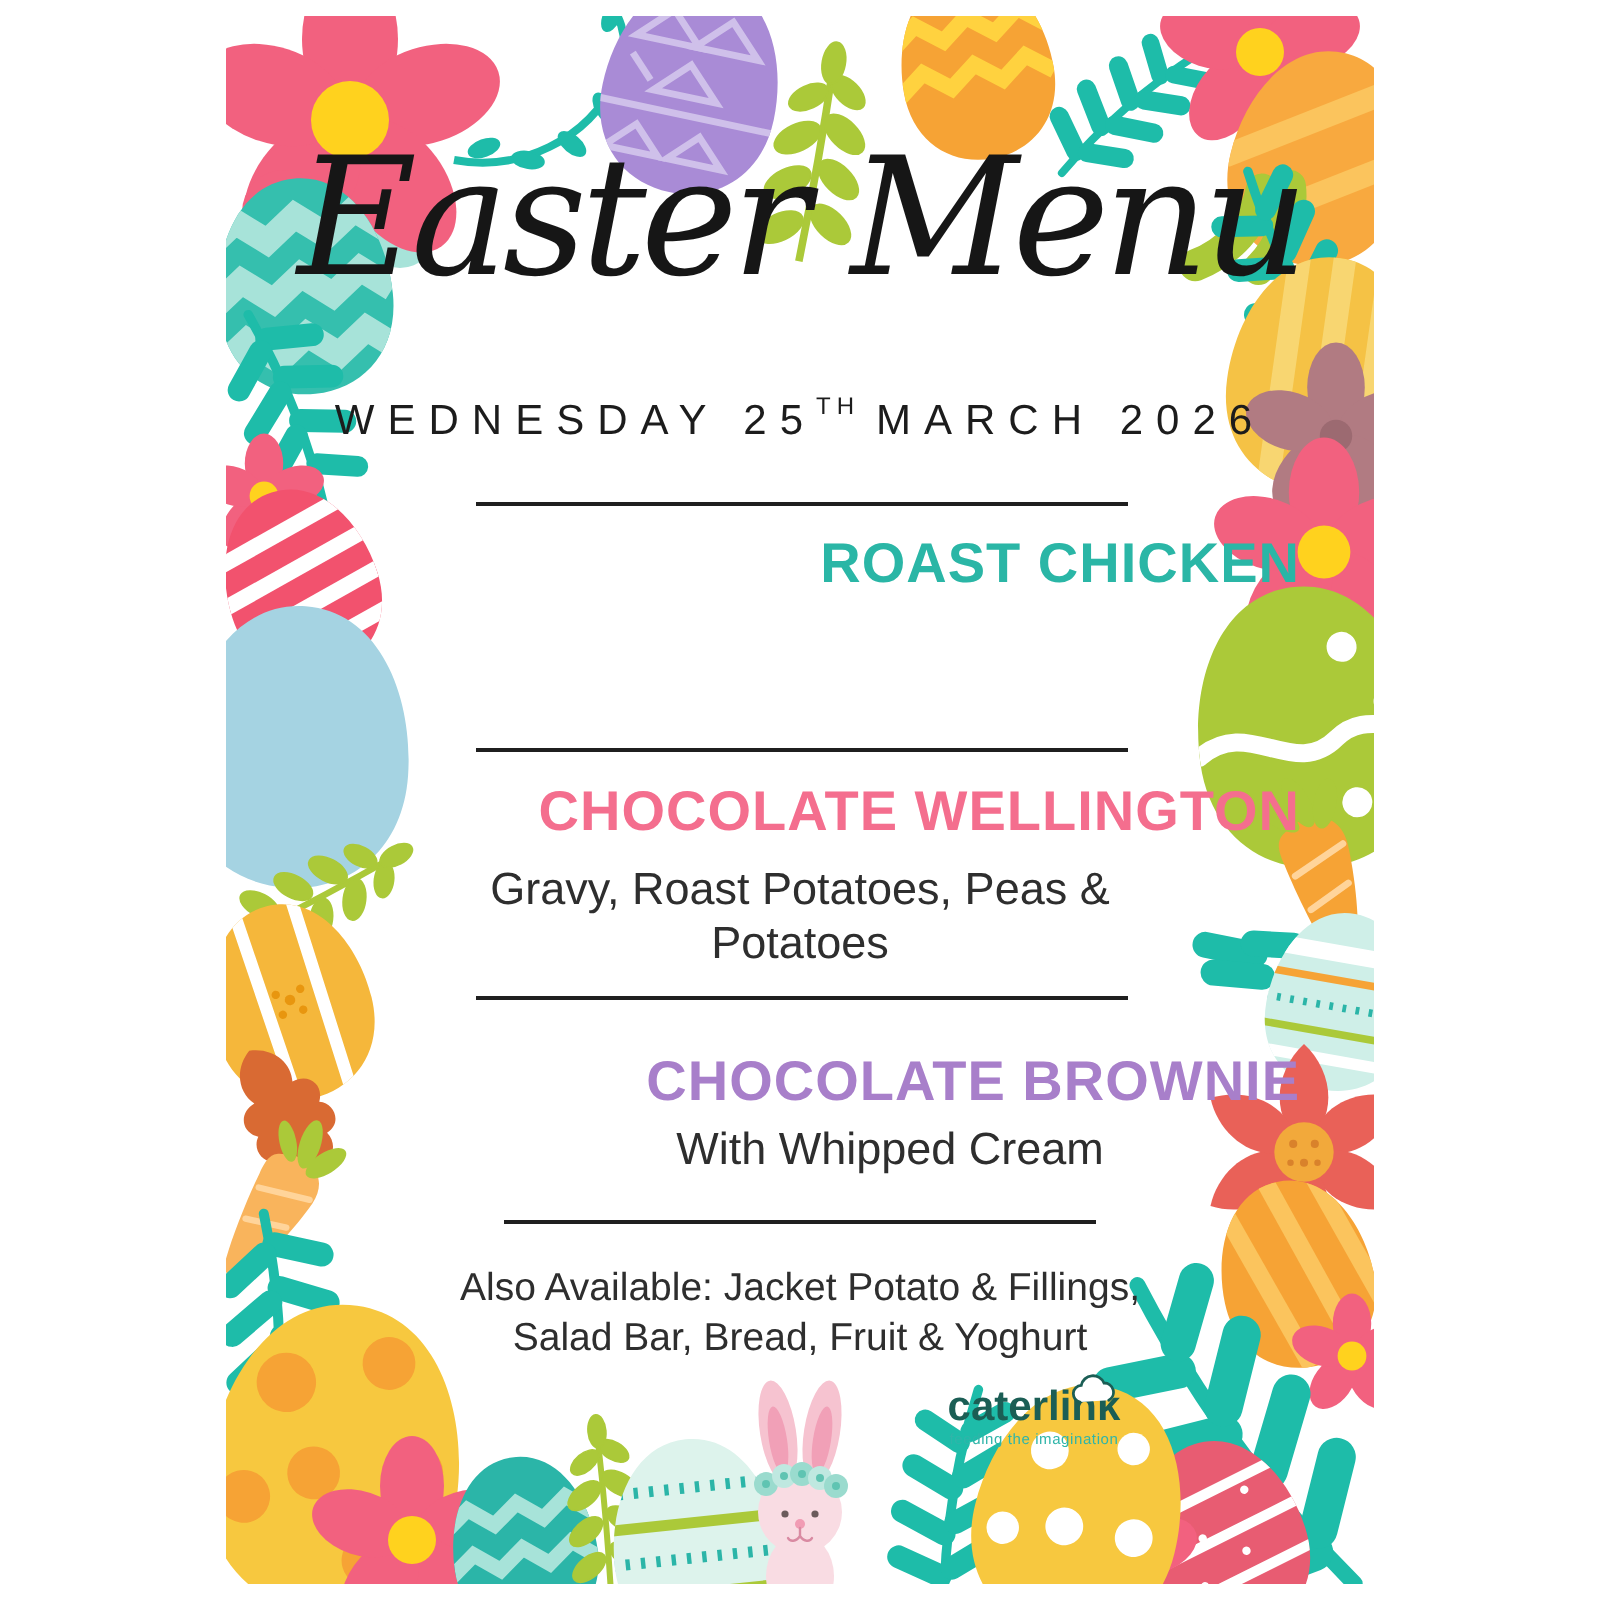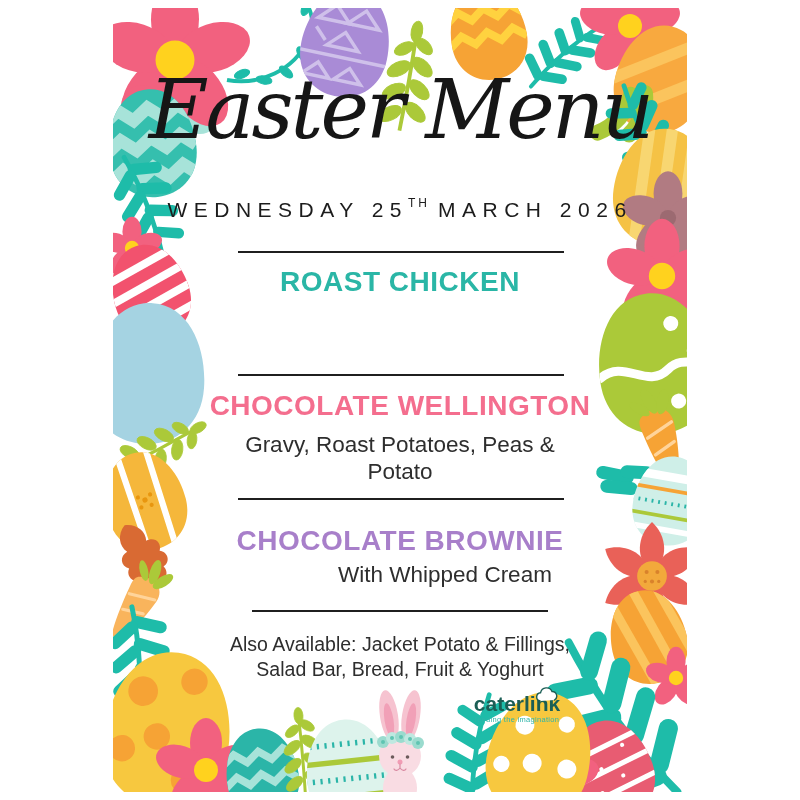--- a/index.html
+++ b/index.html
@@ -12,21 +12,21 @@
          font-size:82px;letter-spacing:-3px;color:#161616;white-space:nowrap;}
   .date{left:150px;top:198px;width:500px;text-align:center;font-size:21px;
         letter-spacing:6.5px;color:#1c1c1c;font-weight:500;white-space:nowrap;}
   .date sup{font-size:12px;letter-spacing:3px;position:relative;top:-2px;}
   .date .suffix{margin-left:8px;}
   .divider{position:absolute;height:2px;background:#1f1f1f;}
   #d1{left:238px;top:251px;width:326px;}
   #d2{left:238px;top:374px;width:326px;}
   #d3{left:238px;top:498px;width:326px;}
   #d4{left:252px;top:610px;width:296px;}
-  .course-name{left:150px;width:500px;text-align:center;font-weight:700;
+  .course-name{left:150px;width:500px;text-align:right;font-weight:700;
                font-size:28px;letter-spacing:0.5px;white-space:nowrap;}
   #cn0{top:266px;color:#2ab6a6;}
   #cn1{top:390px;color:#f46e8e;}
   #cn2{top:525px;color:#a87fca;}
   .course-desc{left:150px;width:500px;text-align:center;font-size:22.5px;
                color:#2e2e2e;line-height:27px;font-weight:400;}
   .course-desc div{white-space:nowrap;}
   #cd0{top:307px;}
   #cd1{top:431px;}
   #cd2{top:561px;margin-left:45px;}
@@ -398,21 +398,21 @@
 
 <div class="divider" id="d1"></div>
 
 <div class="abs course-name" id="cn0">ROAST CHICKEN</div>
 
 <div class="divider" id="d2"></div>
 
 <div class="abs course-name" id="cn1">CHOCOLATE WELLINGTON</div>
 <div class="abs course-desc" id="cd1">
   <div>Gravy, Roast Potatoes, Peas &amp;</div>
-  <div>Potato</div>
+  <div>Potatoes</div>
 </div>
 
 <div class="divider" id="d3"></div>
 
 <div class="abs course-name" id="cn2">CHOCOLATE BROWNIE</div>
 <div class="abs course-desc" id="cd2">
   <div>With Whipped Cream</div>
 </div>
 
 <div class="divider" id="d4"></div>

